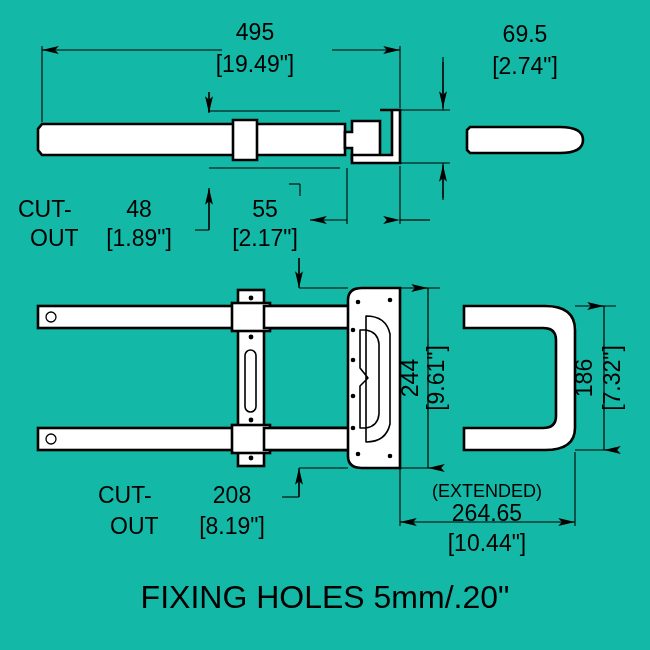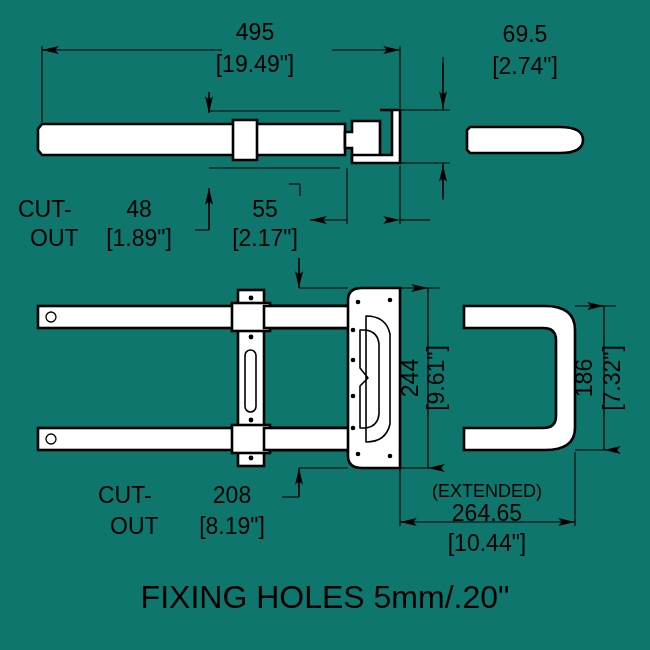--- a/index.html
+++ b/index.html
@@ -4,21 +4,21 @@
 <style>
   html, body {
     margin: 0;
     padding: 0;
     background: #ffffff;
   }
   #sheet {
     position: relative;
     width: 650px;
     height: 650px;
-    background: #0f766e;
+    background: #14b8a6;
     font-family: "Liberation Sans", sans-serif;
     overflow: hidden;
   }
   #sheet svg {
     display: block;
     width: 650px;
     height: 650px;
   }
   .dim-text {
     font-family: "Liberation Sans", sans-serif;

